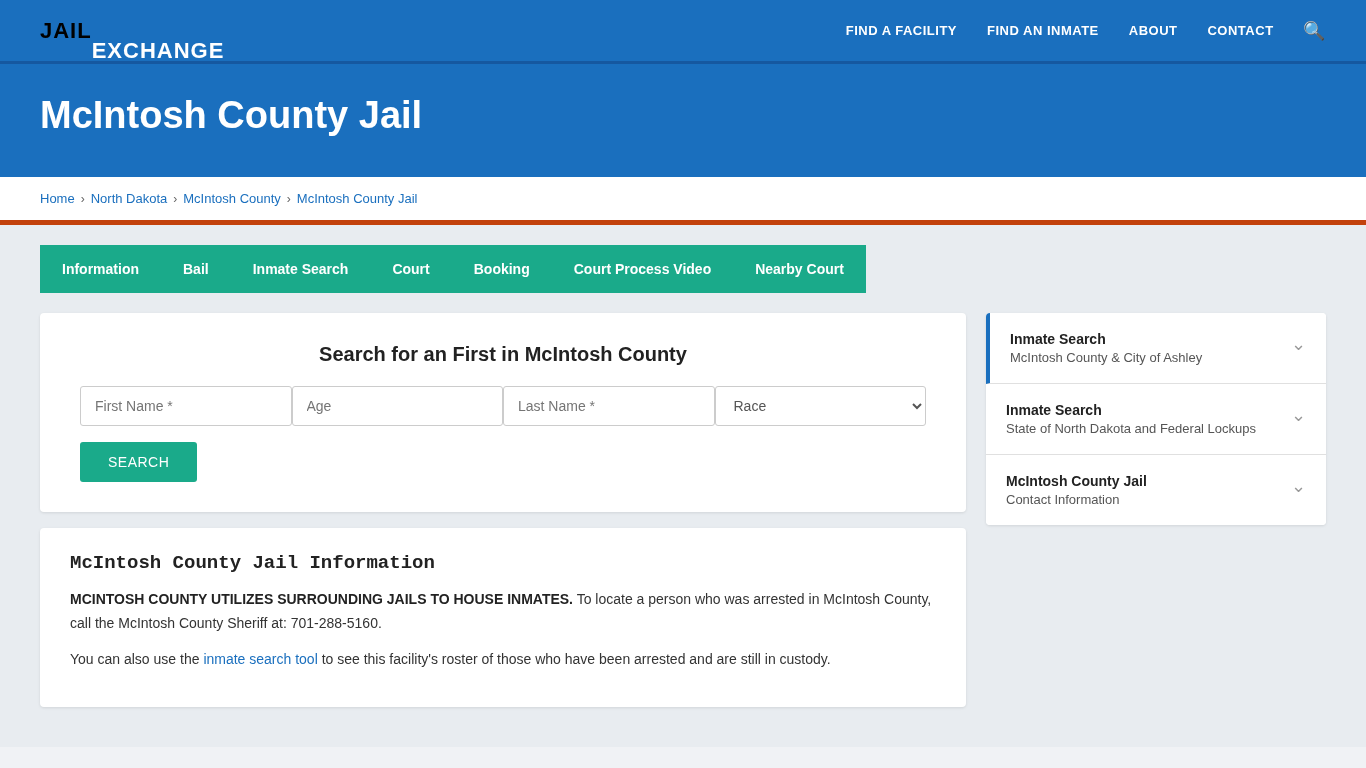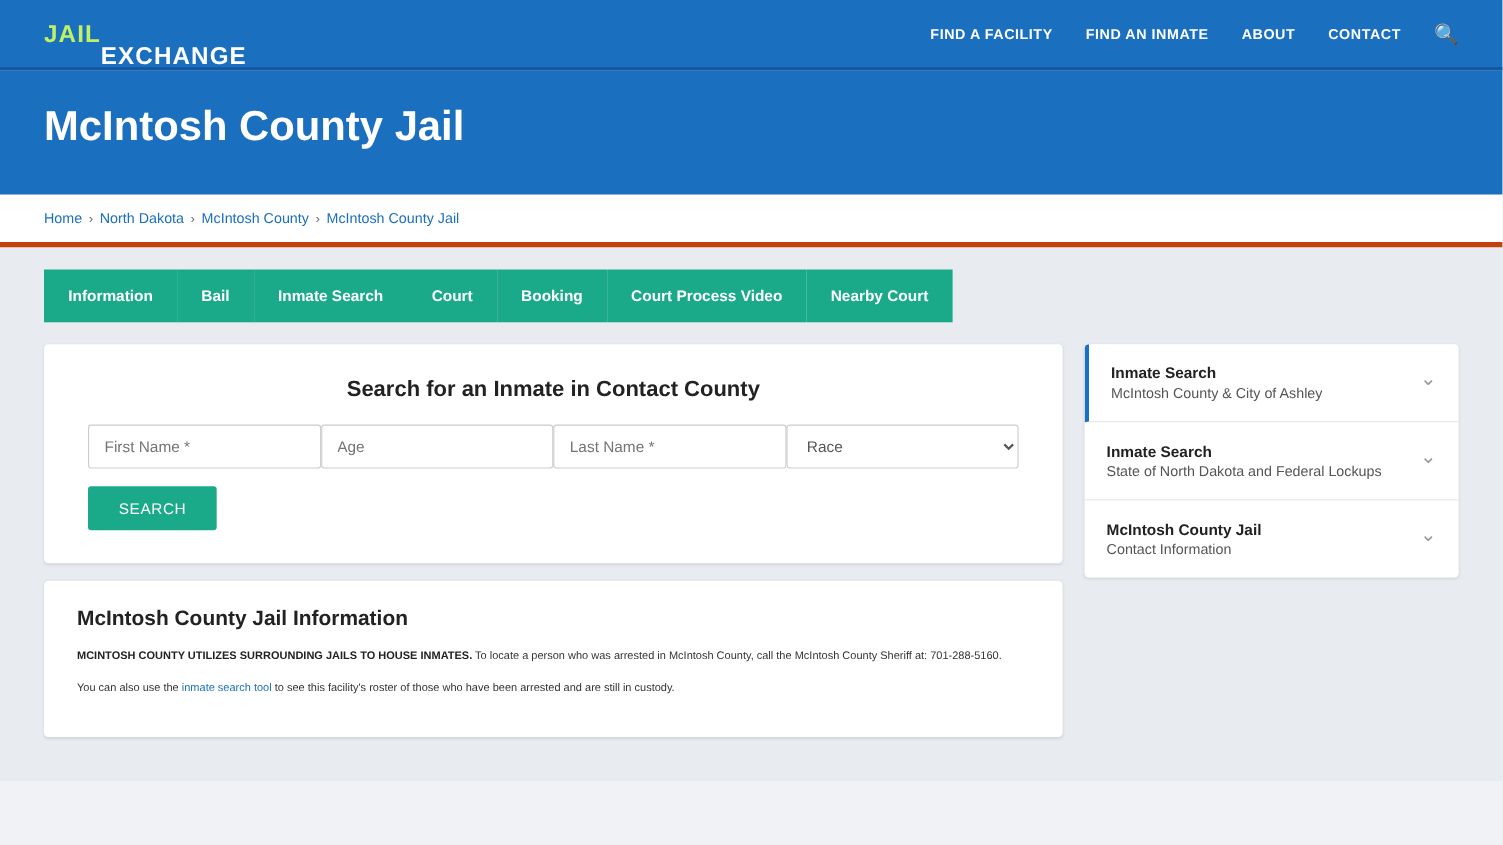--- a/index.html
+++ b/index.html
@@ -163,23 +163,24 @@
       background: #fff;
       border-radius: 4px;
       padding: 24px 30px;
       box-shadow: 0 1px 3px rgba(0,0,0,0.1);
     }
     .info-card h3 {
       font-size: 19px;
       font-weight: 700;
       margin-bottom: 14px;
       color: #222;
+      font-family: Liberation Mono, monospace;
     }
     .info-card p {
-      font-size: 10px;
+      font-size: 14px;
       line-height: 1.7;
       color: #333;
       margin-bottom: 12px;
     }
     .info-card .bold-notice {
       font-weight: 800;
       color: #222;
     }
     .info-card a {
       color: #1a6fbe;
@@ -221,21 +222,21 @@
     .sidebar-item-subtitle {
       font-size: 13px;
       color: #555;
     }
     .sidebar-chevron {
       font-size: 18px;
       color: #999;
       margin-top: 2px;
     }
 
-    .logo-jail { font-weight: 900; color: #bef264; }
+    .logo-jail { font-weight: 900; color: #000000; }
   </style>
 </head>
 <body>
 
 <header class="header">
   <div class="logo">
     <span class="logo-jail">JAIL</span>
     <span class="logo-exchange">EXCHANGE</span>
   </div>
   <nav class="nav">
@@ -273,21 +274,21 @@
     <button class="tab">Court Process Video</button>
     <button class="tab">Nearby Court</button>
   </div>
 </div>
 
 <div class="main-content">
 
   <div class="left-col">
 
     <div class="search-card">
-      <h2>Search for an Inmate in Contact County</h2>
+      <h2>Search for an First in McIntosh County</h2>
       <div class="search-fields">
         <input type="text" placeholder="First Name *" style="">
         <input type="text" placeholder="Age" style="">
         <input type="text" placeholder="Last Name *" style="">
         <select>
           <option>Race</option>
           <option>White</option>
           <option>Black</option>
           <option>Hispanic</option>
           <option>Asian</option>

